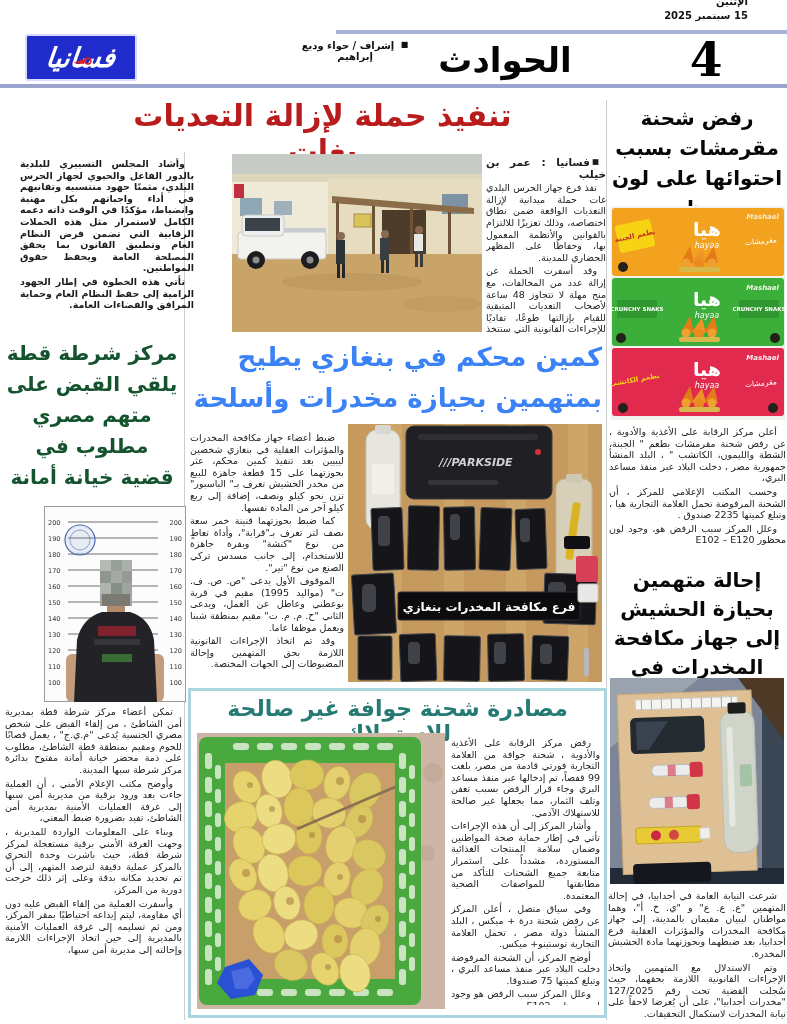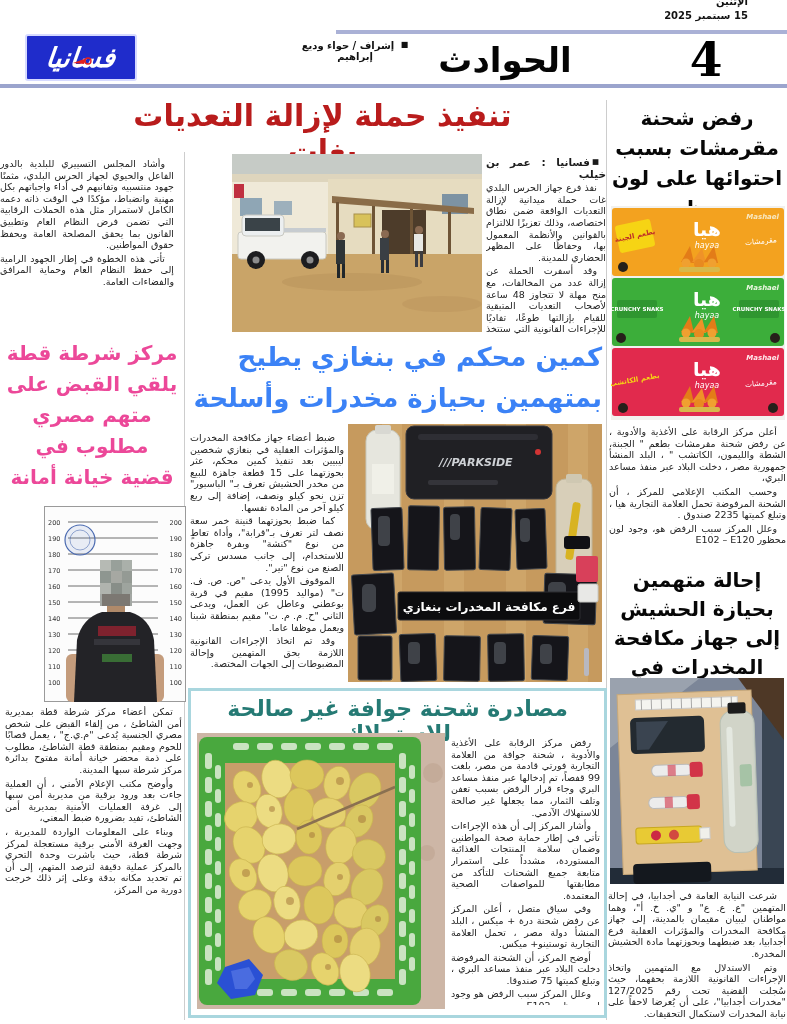--- a/index.html
+++ b/index.html
@@ -22,31 +22,31 @@
   .logo-mark { position:absolute; left:46px; top:18px; }
 
   
   .vdiv { position:absolute; width:1px; background:#cdcdcd; }
   .vdiv-a { left:184px; top:152px; height:868px; }
   .vdiv-b { left:606px; top:100px; height:920px; }
 
   
   .h-main     { position:absolute; left:110px; top:98px; width:425px; text-align:center; font-size:30px; font-weight:bold; color:#b91c1c; direction:rtl; }
   .h-snacks   { position:absolute; left:610px; top:103px; width:174px; text-align:center; font-size:20px; line-height:30px; font-weight:bold; direction:rtl; color:#070707; }
-  .h-gatta    { position:absolute; left:6px;  top:338px; width:172px; text-align:center; font-size:20px; line-height:31px; font-weight:bold; direction:rtl; color:#ec4899; }
+  .h-gatta    { position:absolute; left:6px;  top:338px; width:172px; text-align:center; font-size:20px; line-height:31px; font-weight:bold; direction:rtl; color:#14532d; }
   .h-benghazi { position:absolute; left:192px; top:337px; width:410px; font-size:26px; line-height:41px; font-weight:bold; direction:rtl; color:#3b82f6; }
   .h-ajdabiya { position:absolute; left:610px; top:566px; width:174px; text-align:center; font-size:20px; line-height:29px; font-weight:bold; direction:rtl; color:#070707; }
 
   
   .bt { position:absolute; direction:rtl; text-align:justify; font-size:9.5px; line-height:11.6px; color:#1c1c1c; overflow:hidden; }
   .bt p { margin:0 0 2px 0; text-indent:9px; }
   .byline { font-size:10.5px; font-weight:bold; margin-bottom:3px; text-indent:0 !important; }
   .byline .sq { font-size:7.5px; vertical-align:2px; margin-left:2px; }
 
-  .ghat-left   { left:0;   top:158px; width:174px; height:178px; }
+  .ghat-left   { left:20px;   top:158px; width:174px; height:178px;font-weight:bold; }
   .ghat-right  { left:486px; top:156px; width:120px; height:180px; }
   .snacks-text { left:609px; top:426px; width:177px; height:146px; }
   .benghazi-text { left:190px; top:432px; width:154px; height:252px; }
   .ajdabiya-text { left:608px; top:890px; width:178px; height:132px; }
   .gatta-text  { left:5px; top:706px; width:177px; height:316px; }
 
   
   .img { position:absolute; overflow:hidden; }
   .ghat-photo  { left:232px; top:154px; width:250px; height:178px; }
   .snacks-img  { left:611px; top:206px; width:174px; height:214px; }
@@ -358,20 +358,21 @@
         <rect x="50" y="133" width="46" height="6" fill="#35353b"></rect>
         <rect x="58" y="148" width="30" height="8" fill="#3d7a38" opacity="0.85"></rect>
       </g>
     </svg>
   </div>
 
   <div class="bt gatta-text">
     <p>تمكن أعضاء مركز شرطة قطة بمديرية أمن الشاطئ ، من إلقاء القبض على شخص مصري الجنسية يُدعى "م.ي.ج" ، يعمل قصابًا للحوم ومقيم بمنطقة قطة الشاطئ، مطلوب على ذمة محضر خيانة أمانة مفتوح بدائرة مركز شرطة سبها المدينة.</p>
     <p>وأوضح مكتب الإعلام الأمني ، أن العملية جاءت بعد ورود برقية من مديرية أمن سبها إلى غرفة العمليات الأمنية بمديرية أمن الشاطئ، تفيد بضرورة ضبط المعني،</p>
     <p>وبناء على المعلومات الواردة للمديرية ، وجهت الغرفة الأمني برقية مستعجلة لمركز شرطة قطة، حيث باشرت وحدة التحري بالمركز عملية دقيقة لترصد المتهم، إلى أن تم تحديد مكانه بدقة وعلى إثر ذلك خرجت دورية من المركز،</p>
+    <p>وأسفرت العملية من إلقاء القبض عليه دون أي مقاومة، ليتم إيداعه احتياطيًا بمقر المركز، ومن ثم تسليمه إلى غرفة العمليات الأمنية بالمديرية إلى حين اتخاذ الإجراءات اللازمة وإحالته إلى مديرية أمن سبها،</p>
   </div>
 
   <div class="h-ajdabiya">إحالة متهمين بحيازة الحشيش إلى جهاز مكافحة المخدرات في أجدابيا</div>
 
   <div class="img evidence-img">
     <svg width="174" height="206" viewBox="0 0 174 206">
       <rect width="174" height="206" fill="#7c8698"></rect>
       <polygon points="0,0 90,0 0,70" fill="#9aa2ae"></polygon>
       <rect x="152" width="22" height="206" fill="#3a4654"></rect>
       <rect y="190" width="174" height="16" fill="#222c38"></rect>

